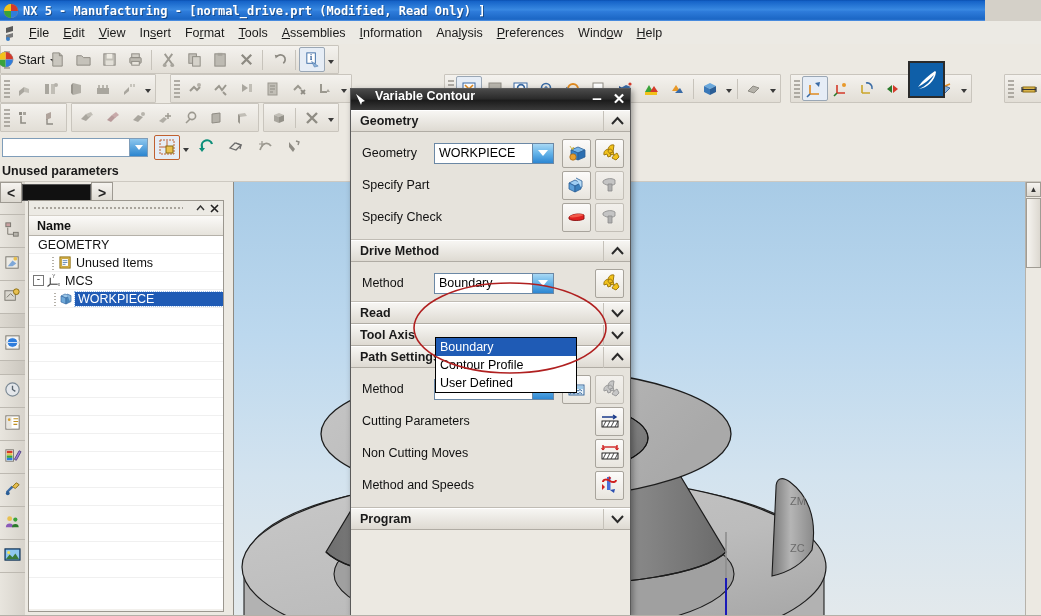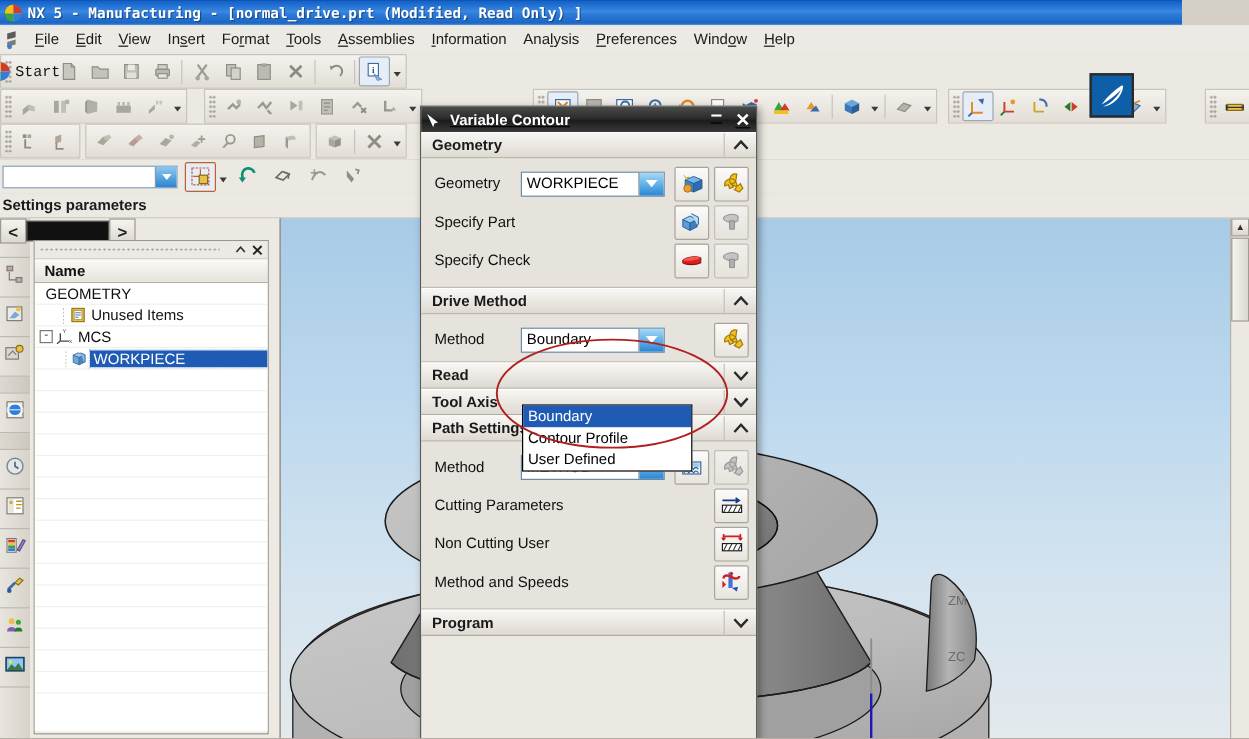--- a/index.html
+++ b/index.html
@@ -59,21 +59,21 @@
     background-size:3px 4px;opacity:.75;}
   .tbtn{width:24px;height:23px;flex:none;position:relative;border:1px solid transparent;border-radius:2px;
     display:flex;align-items:center;justify-content:center;}
   .tbtn.sel{border-color:#9aa7b5;background:#e6edf6;}
   .tbtn svg{display:block;}
   .arrow-dn{width:11px;height:23px;flex:none;display:flex;align-items:center;justify-content:center;}
   .arrow-dn:after{content:"";border-left:3.5px solid transparent;border-right:3.5px solid transparent;
     border-top:4px solid #3a3a3a;display:block;margin-top:5px;}
   .sep{width:1px;height:20px;background:#c7c3bb;margin:0 3px;flex:none;}
 
-  .start-btn{display:flex;align-items:center;height:23px;padding:0 4px 0 2px;font-family:Liberation Mono, monospace;}
+  .start-btn{display:flex;align-items:center;height:23px;padding:0 4px 0 2px;}
   .start-btn .lbl{font-size:12.5px;color:#141414;margin:0 4px 0 4px;}
 
   
   .nxlogo{
     position:absolute;left:908px;top:17px;width:33px;height:33px;
     background:#0f5fa8;border:2px solid #2b2b2b;
     display:flex;align-items:center;justify-content:center;
   }
 
   
@@ -186,21 +186,21 @@
   .axis-lbl{position:absolute;font-size:11px;color:#6b6b6b;font-family:"Liberation Sans",sans-serif;}
 
   
   .dlg{
     position:absolute;left:350px;top:88px;width:281px;height:528px;
     background:#ece9e2;border:1px solid #5a5a5a;box-sizing:border-box;
     box-shadow:2px 2px 6px rgba(0,0,0,.35);
   }
   .dlg-title{
     height:21px;background:linear-gradient(to bottom,#4a4a4a 0%,#2c2c2c 45%,#1c1c1c 55%,#3a3a3a 100%);
-    display:flex;align-items:center;box-sizing:border-box;text-decoration:underline;
+    display:flex;box-sizing:border-box;
   }
   .dlg-title .ic{width:20px;height:19px;display:flex;align-items:center;justify-content:center;flex:none;}
   .dlg-title .tx{color:#fff;font-size:12.5px;font-weight:bold;flex:1;padding-left:4px;white-space:nowrap;}
   .dlg-title .btn{
     width:22px;height:19px;display:flex;align-items:center;justify-content:center;
     color:#fff;font-size:15px;font-weight:bold;flex:none;
   }
   .dlg-title .btn.min{font-size:17px;line-height:8px;padding-bottom:7px;}
 
   .dlg-body{position:absolute;left:0;top:21px;width:279px;height:505px;overflow:hidden;}
@@ -872,21 +872,21 @@
       <span>
         <svg width="18" height="18" viewBox="0 0 18 18">
             <path d="M4 4 l6 7 l-2 3 l-4 -5 Z" fill="#8f8c84"></path>
             <path d="M11 3 l3 1 l-1 3" stroke="#8f8c84" stroke-width="1.4" fill="none"></path>
           </svg>
       </span>
     </div>
   </div>
 
   <div class="cueline">
-    <span>Settings parameters</span>
+    <span>Unused parameters</span>
   </div>
 
   <div class="resbar">
     <div class="res-ico">
       <span>
         <svg width="19" height="19" viewBox="0 0 20 20">
             <rect x="3" y="3" width="5" height="4" fill="#b6b3ab" stroke="#7a776f"></rect>
             <rect x="11" y="3" width="5" height="4" fill="#d8a030" stroke="#7a776f"></rect>
             <path d="M5 8 v6 h6" stroke="#7a776f" fill="none"></path>
             <rect x="11" y="12" width="5" height="4" fill="#b6b3ab" stroke="#7a776f"></rect>
@@ -1333,21 +1333,21 @@
               <svg width="22" height="22" viewBox="0 0 22 22">
                 <path d="M3 7 h13 M14 5 l3 2 l-3 2" stroke="#1a3a8a" stroke-width="1.4" fill="none"></path>
                 <rect x="3" y="11" width="16" height="6" fill="#fff" stroke="#111" stroke-width=".9"></rect>
                 <path d="M4 17 l3 -6 M8 17 l3 -6 M12 17 l3 -6 M16 17 l3 -6" stroke="#333" stroke-width=".9"></path>
               </svg>
             </span>
           </div>
         </div>
 
         <div class="frow">
-          <div class="flabel" style="width:auto">Non Cutting User</div>
+          <div class="flabel" style="width:auto">Non Cutting Moves</div>
           <div class="fspace"></div>
           <div class="ibtn">
             <span>
               <svg width="22" height="22" viewBox="0 0 22 22">
                 <path d="M4 5 h14" stroke="#d02020" stroke-width="1.4"></path>
                 <path d="M4 3 l0 5 M18 3 l0 5" stroke="#d02020" stroke-width="1.4"></path>
                 <path d="M4 8 l-1.5 -2 M4 8 l1.5 -2 M18 8 l-1.5 -2 M18 8 l1.5 -2" stroke="#d02020" stroke-width="1.2" fill="none"></path>
                 <rect x="3" y="11" width="16" height="6" fill="#fff" stroke="#111" stroke-width=".9"></rect>
                 <path d="M4 17 l3 -6 M8 17 l3 -6 M12 17 l3 -6 M16 17 l3 -6" stroke="#333" stroke-width=".9"></path>
               </svg>

